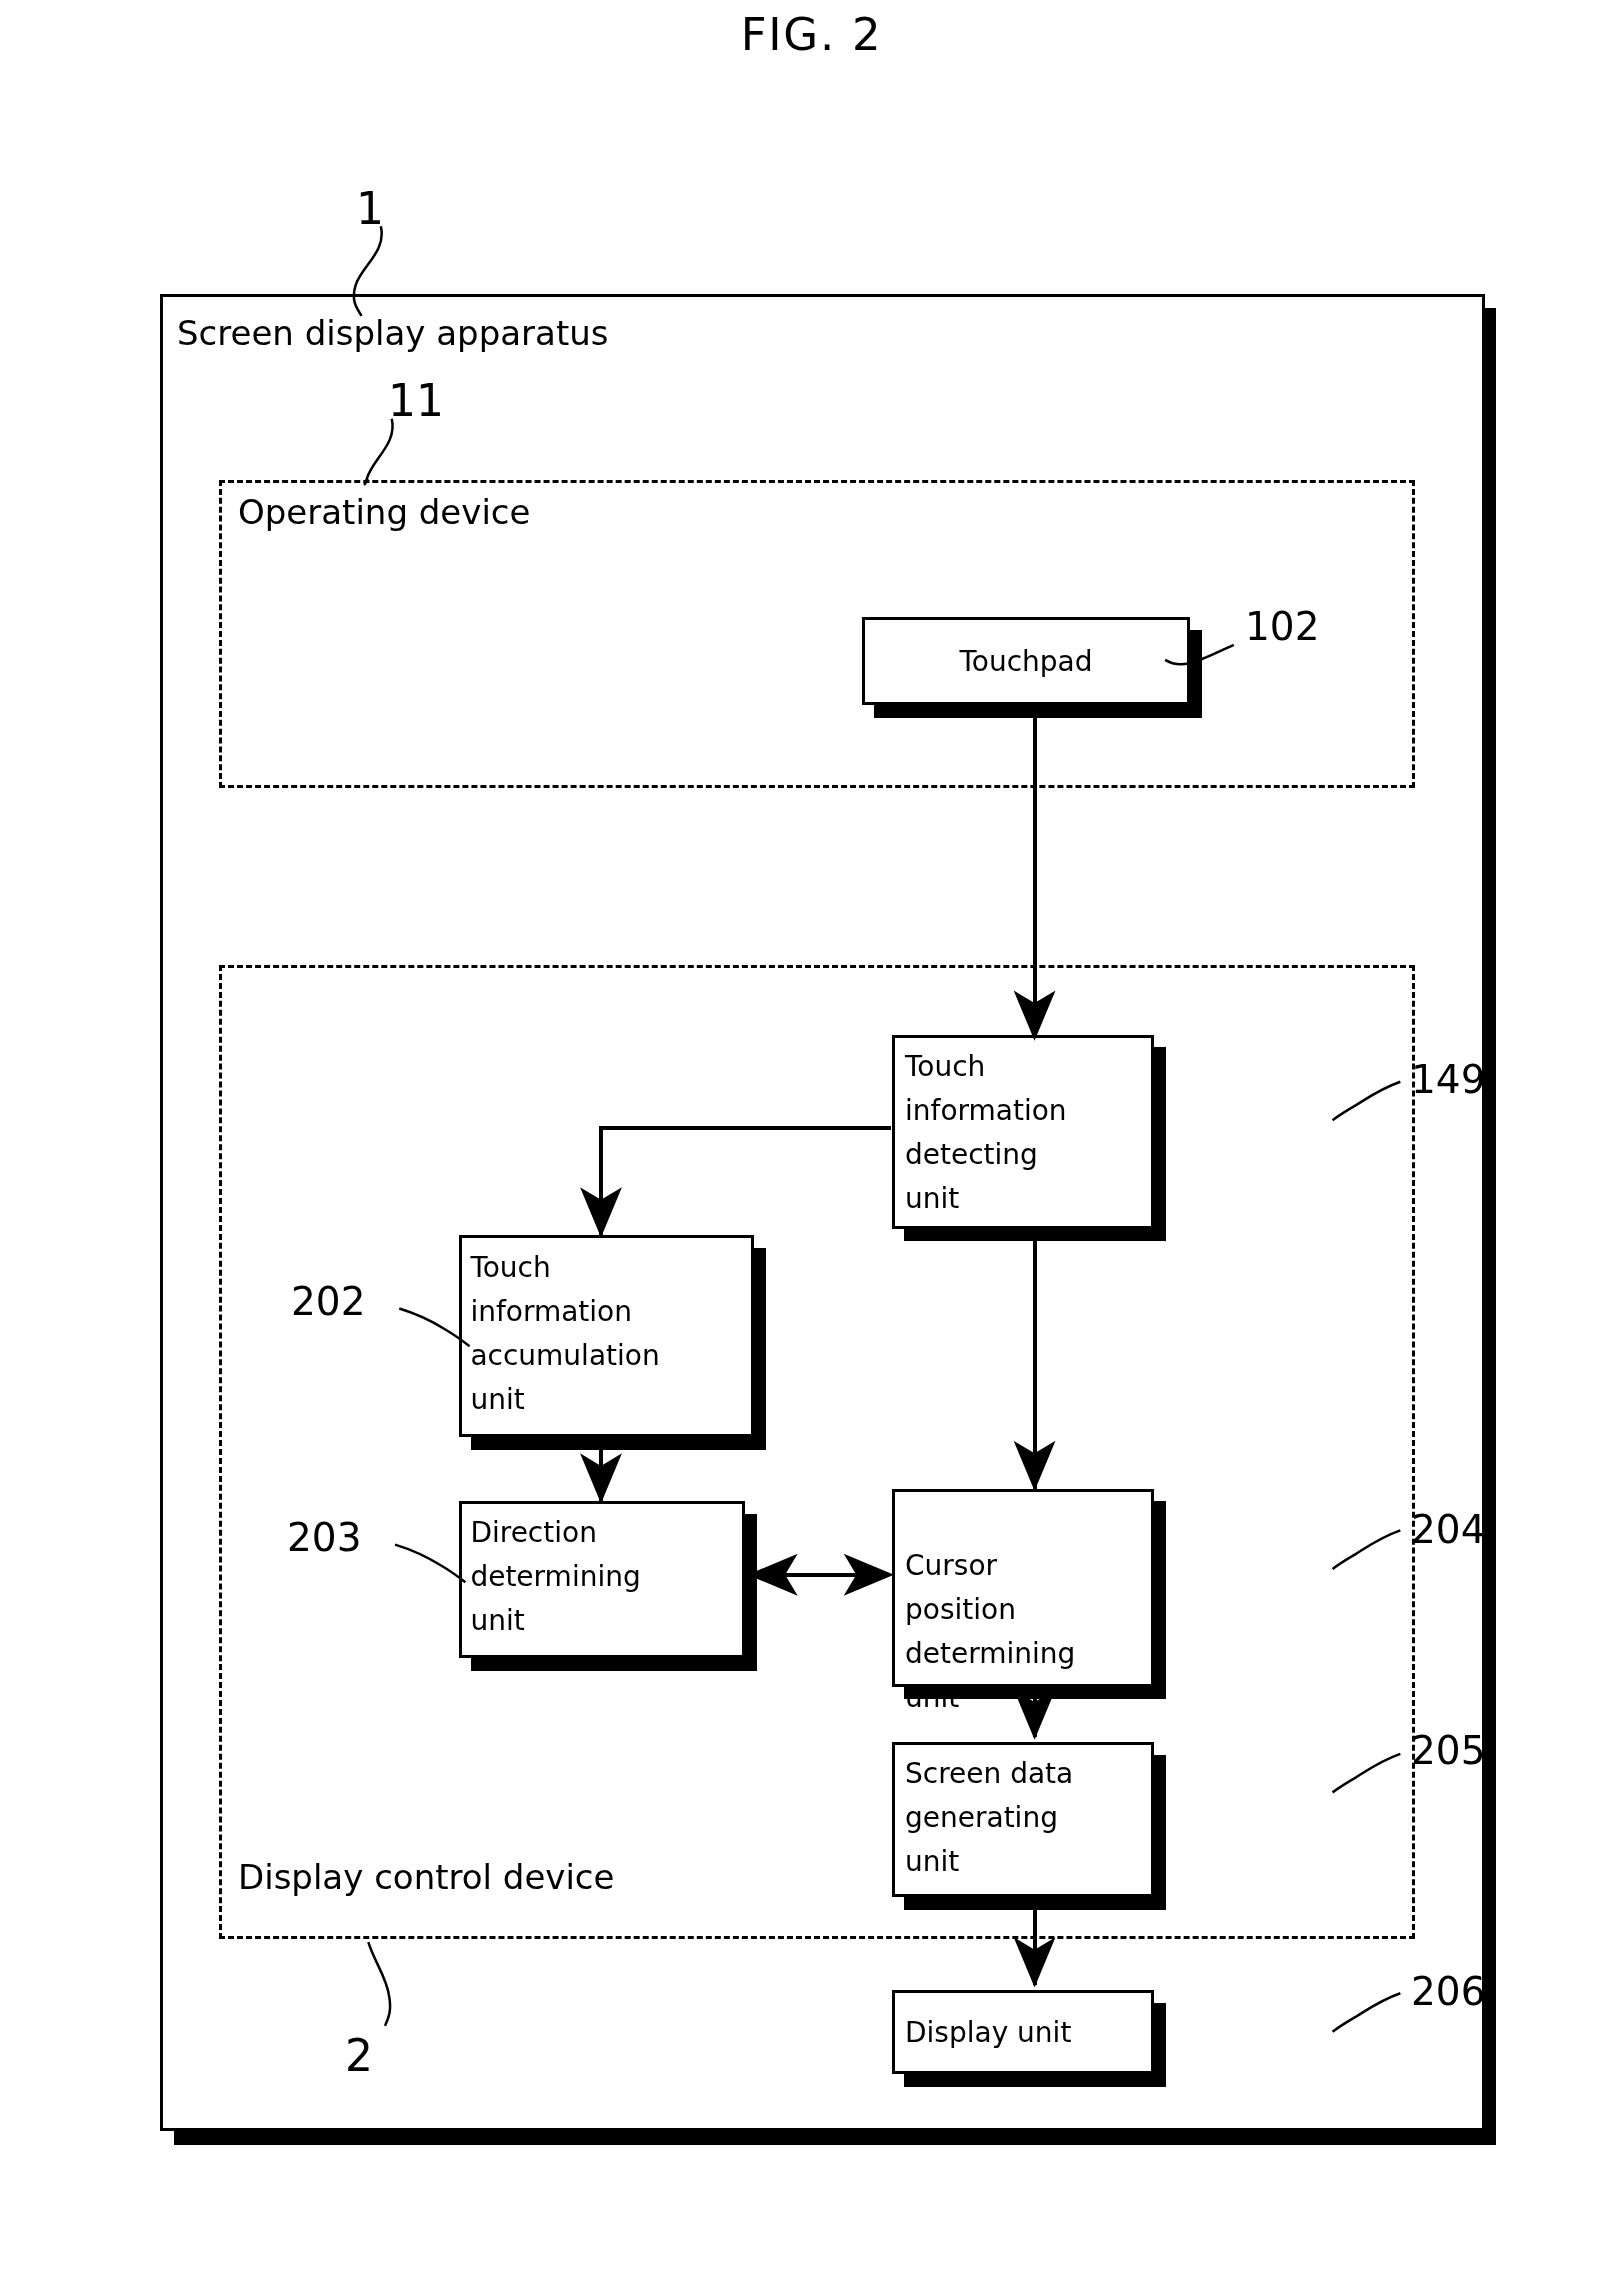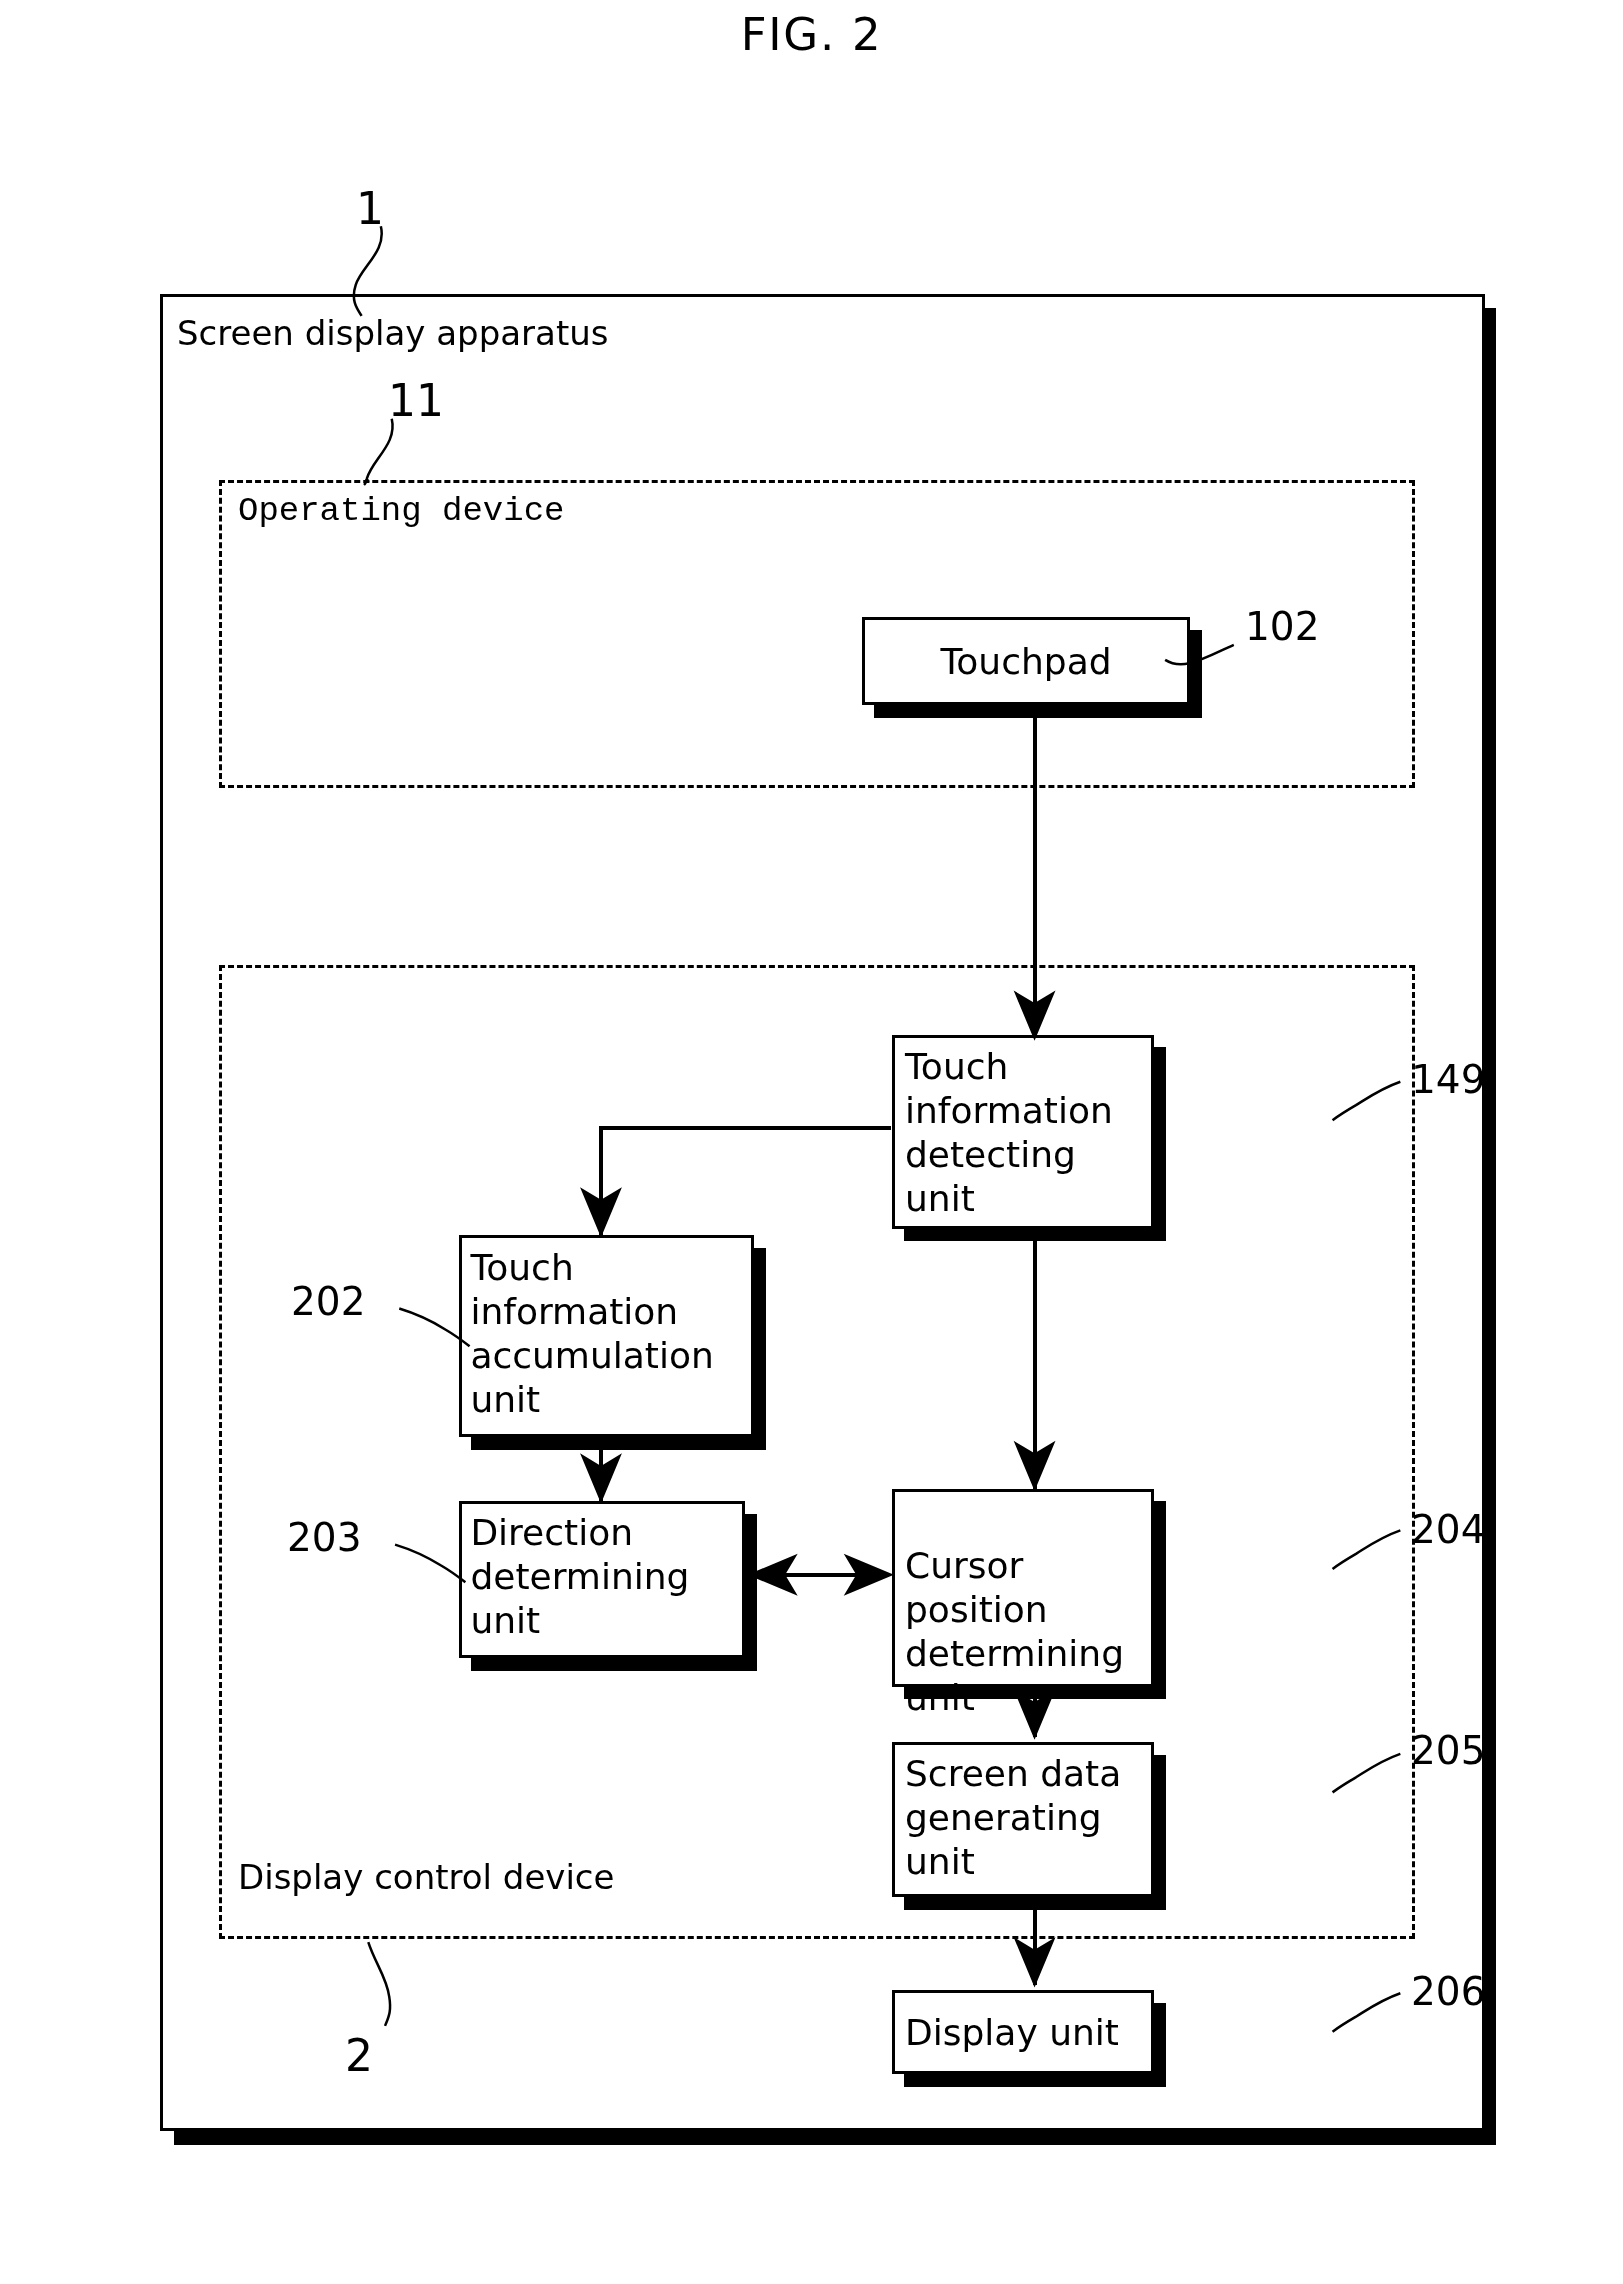--- a/index.html
+++ b/index.html
@@ -80,21 +80,20 @@
     top: 965px;
     width: 1196px;
     height: 974px;
   }
   #operating-device-label {
     position: absolute;
     left: 238px;
     top: 492px;
     font-size: 34px;
     white-space: nowrap;
-    font-family: Liberation Mono, monospace;
   }
   #display-control-label {
     position: absolute;
     left: 238px;
     top: 1857px;
     font-size: 34px;
     white-space: nowrap;
   }
 
   
@@ -105,21 +104,21 @@
     background: #fff;
     z-index: 3;
   }
   .unit-shadow {
     position: absolute;
     background: #000;
     z-index: 2;
   }
   .unit-text {
     position: absolute;
-    font-size: 36px;
+    font-size: 28px;
     line-height: 44px;
     white-space: pre-line;
     z-index: 4;
   }
   .unit-text.centered {
     text-align: center;
     width: 100%;
   }
 
   

